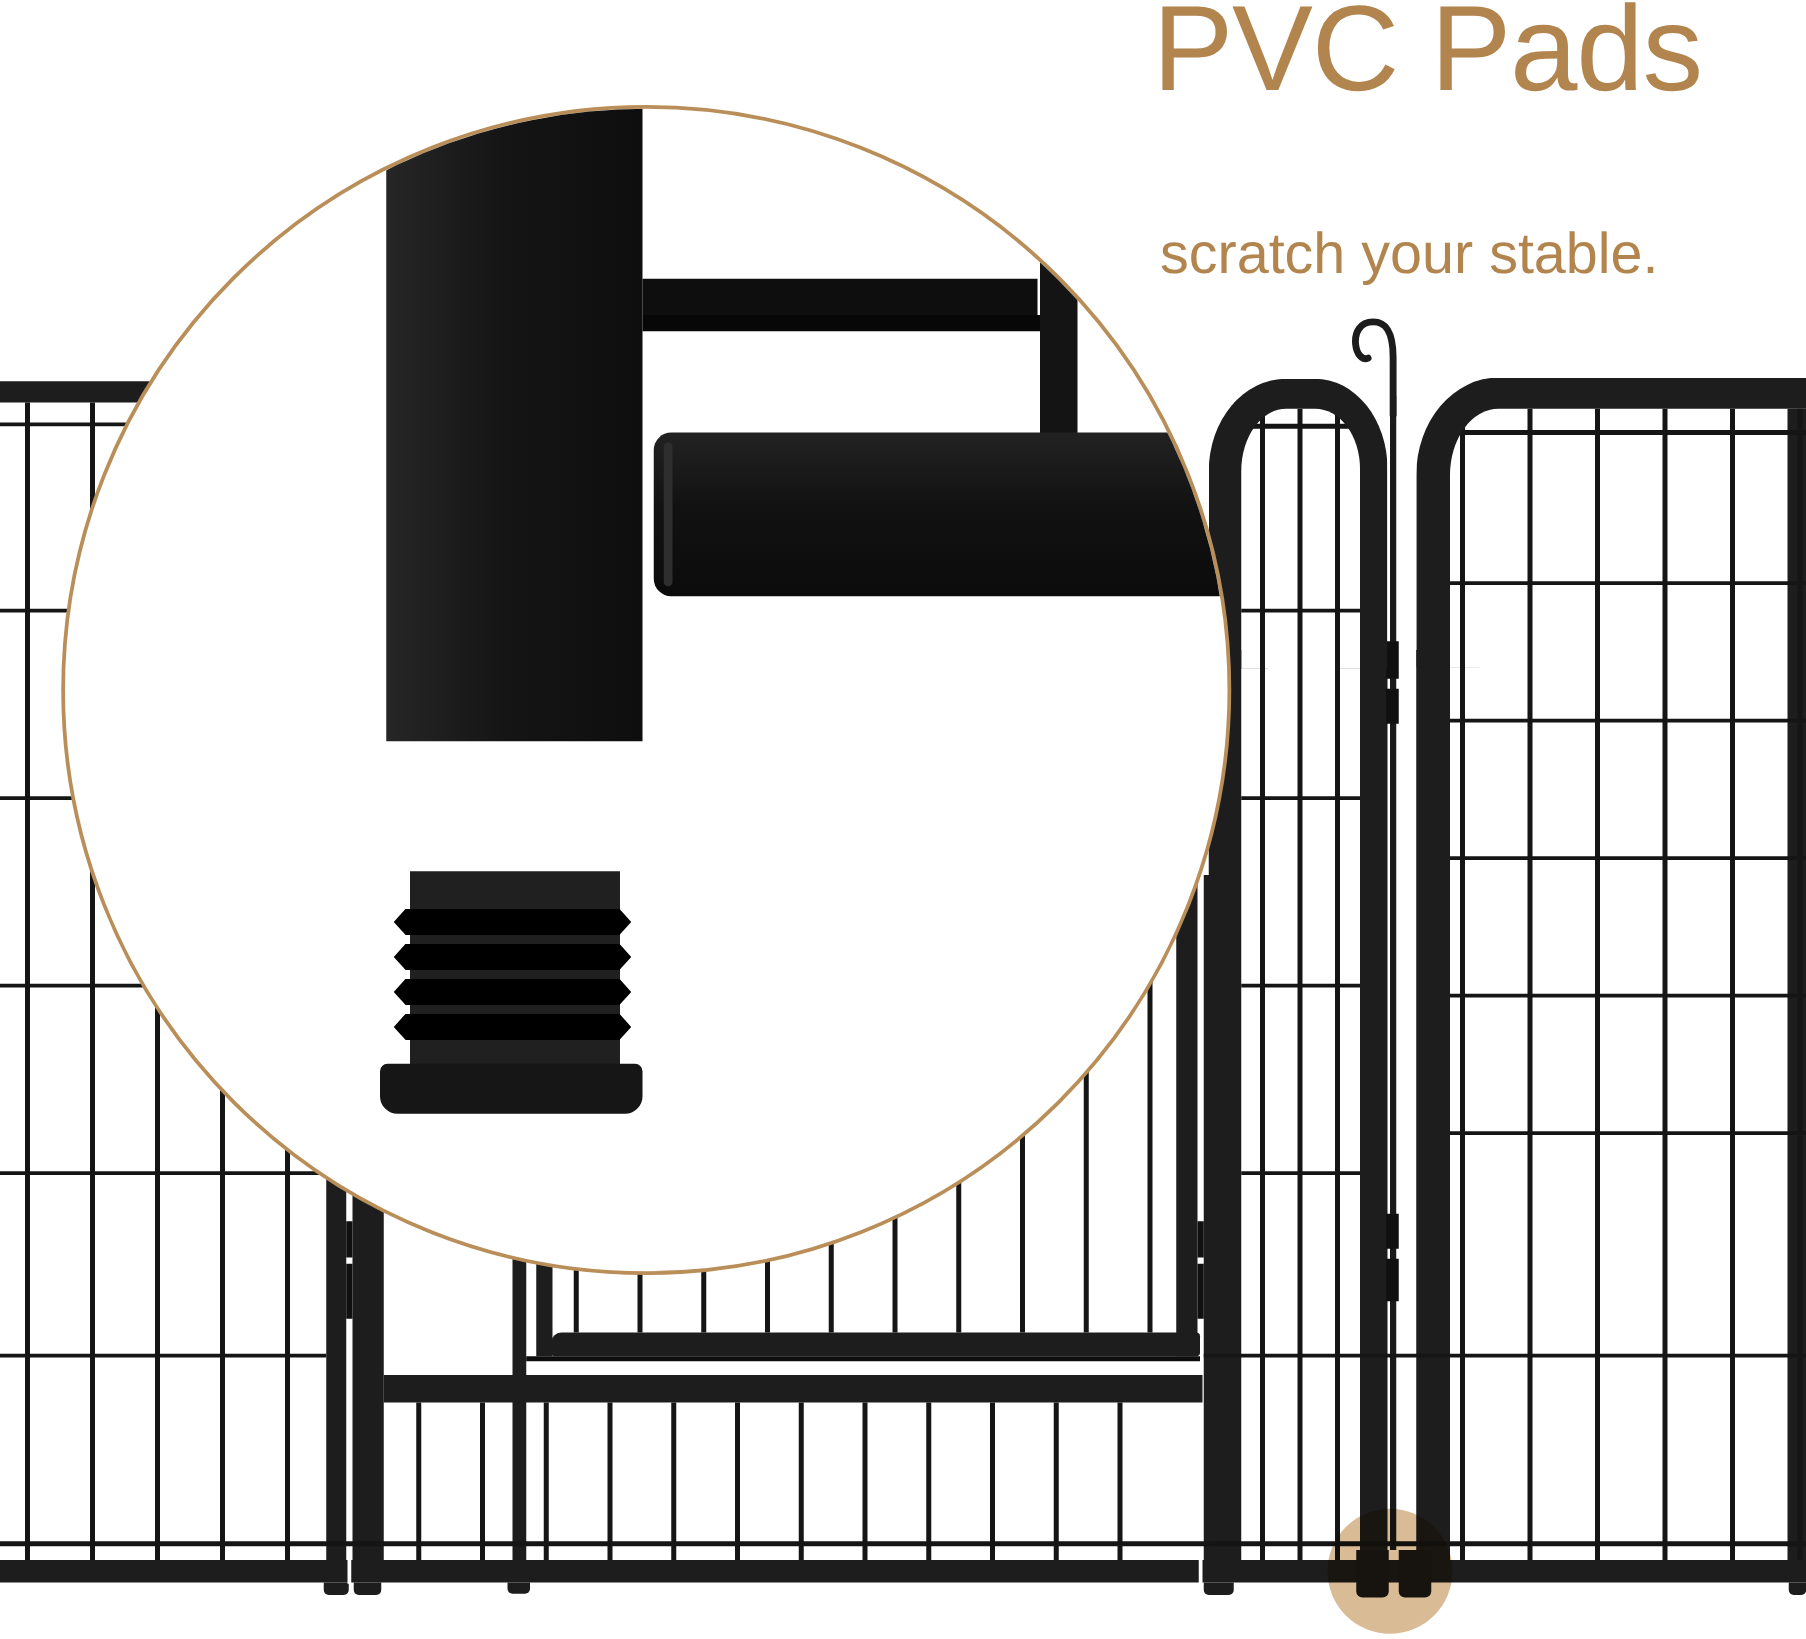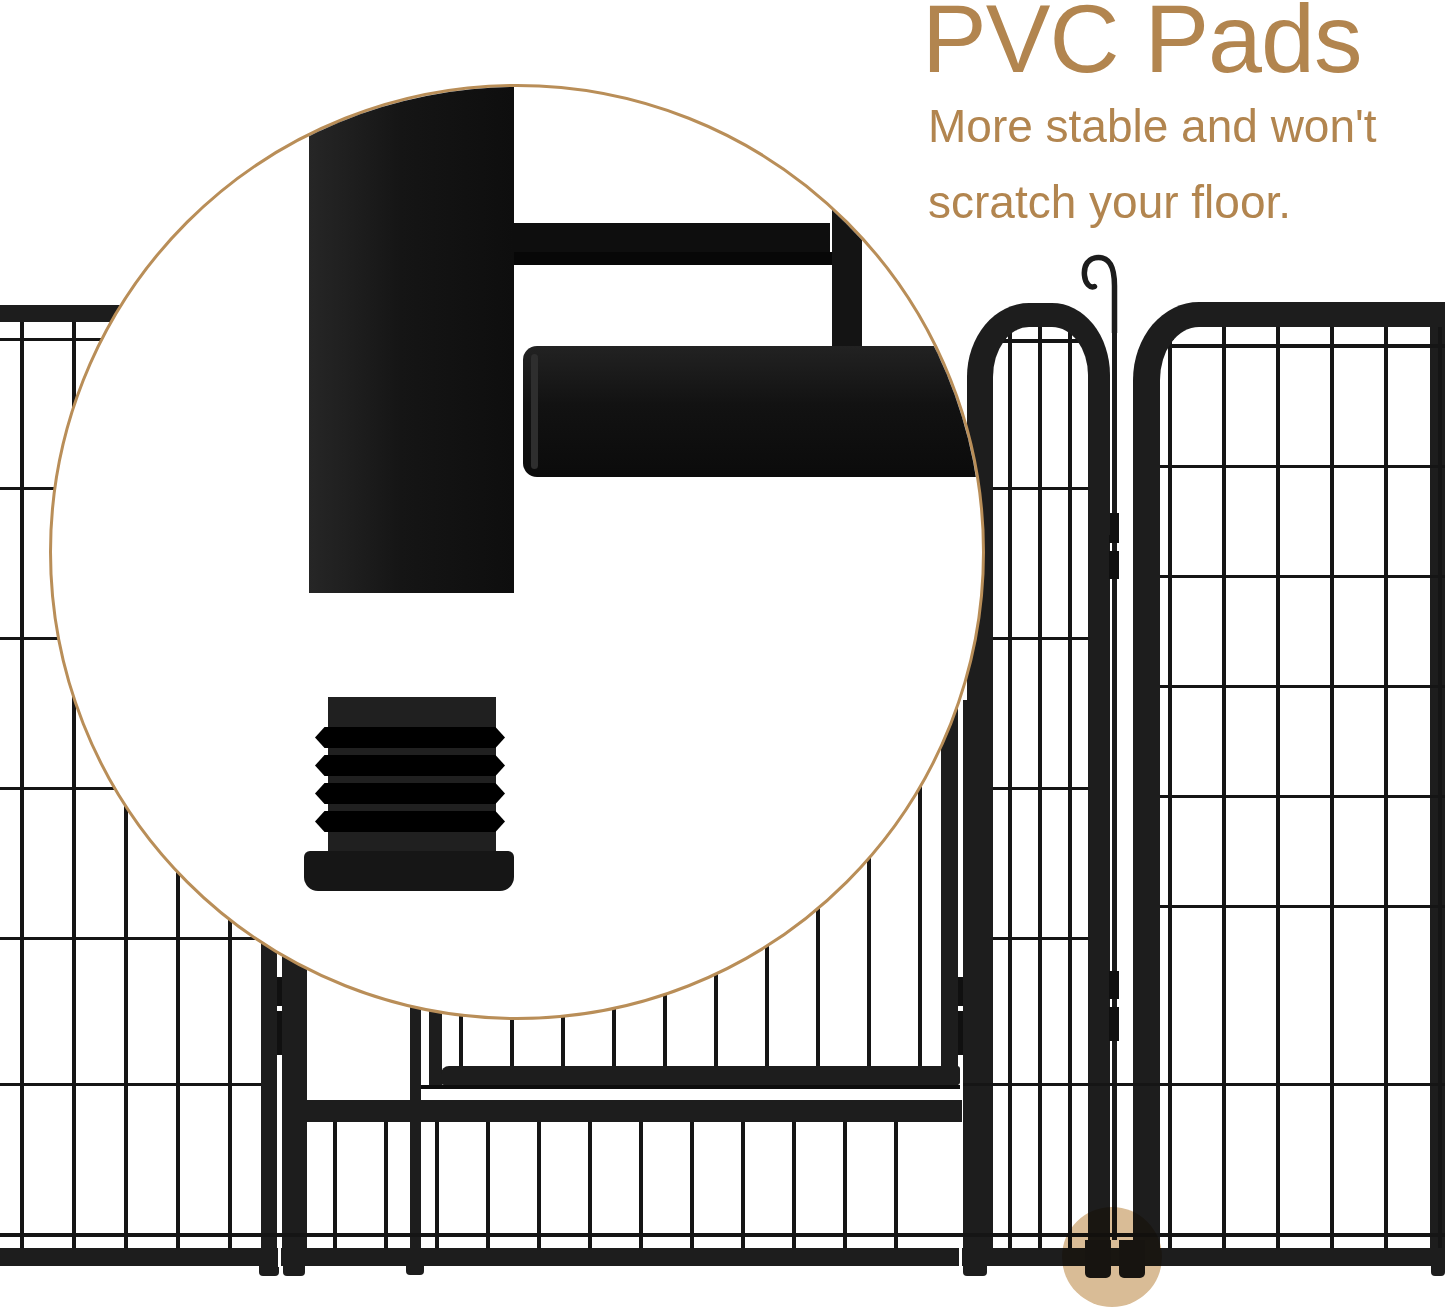--- a/index.html
+++ b/index.html
@@ -173,17 +173,16 @@
     <div id="pad-body"></div>
     <div class="pad-rib" id="pad-rib-1"></div>
     <div class="pad-rib" id="pad-rib-2"></div>
     <div class="pad-rib" id="pad-rib-3"></div>
     <div class="pad-rib" id="pad-rib-4"></div>
     <div id="pad-cap"></div>
   </div>
 
   <div id="feature-text">
     <div id="feature-title">PVC Pads</div>
-    <div class="feature-sub" id="feature-sub-1">More stable and won't</div>
-    <div class="feature-sub" id="feature-sub-2">scratch your floor.</div>
+    <div class="feature-sub" id="feature-sub-2">scratch your stable.</div>
   </div>
 
 </div>
 
 </body></html>

